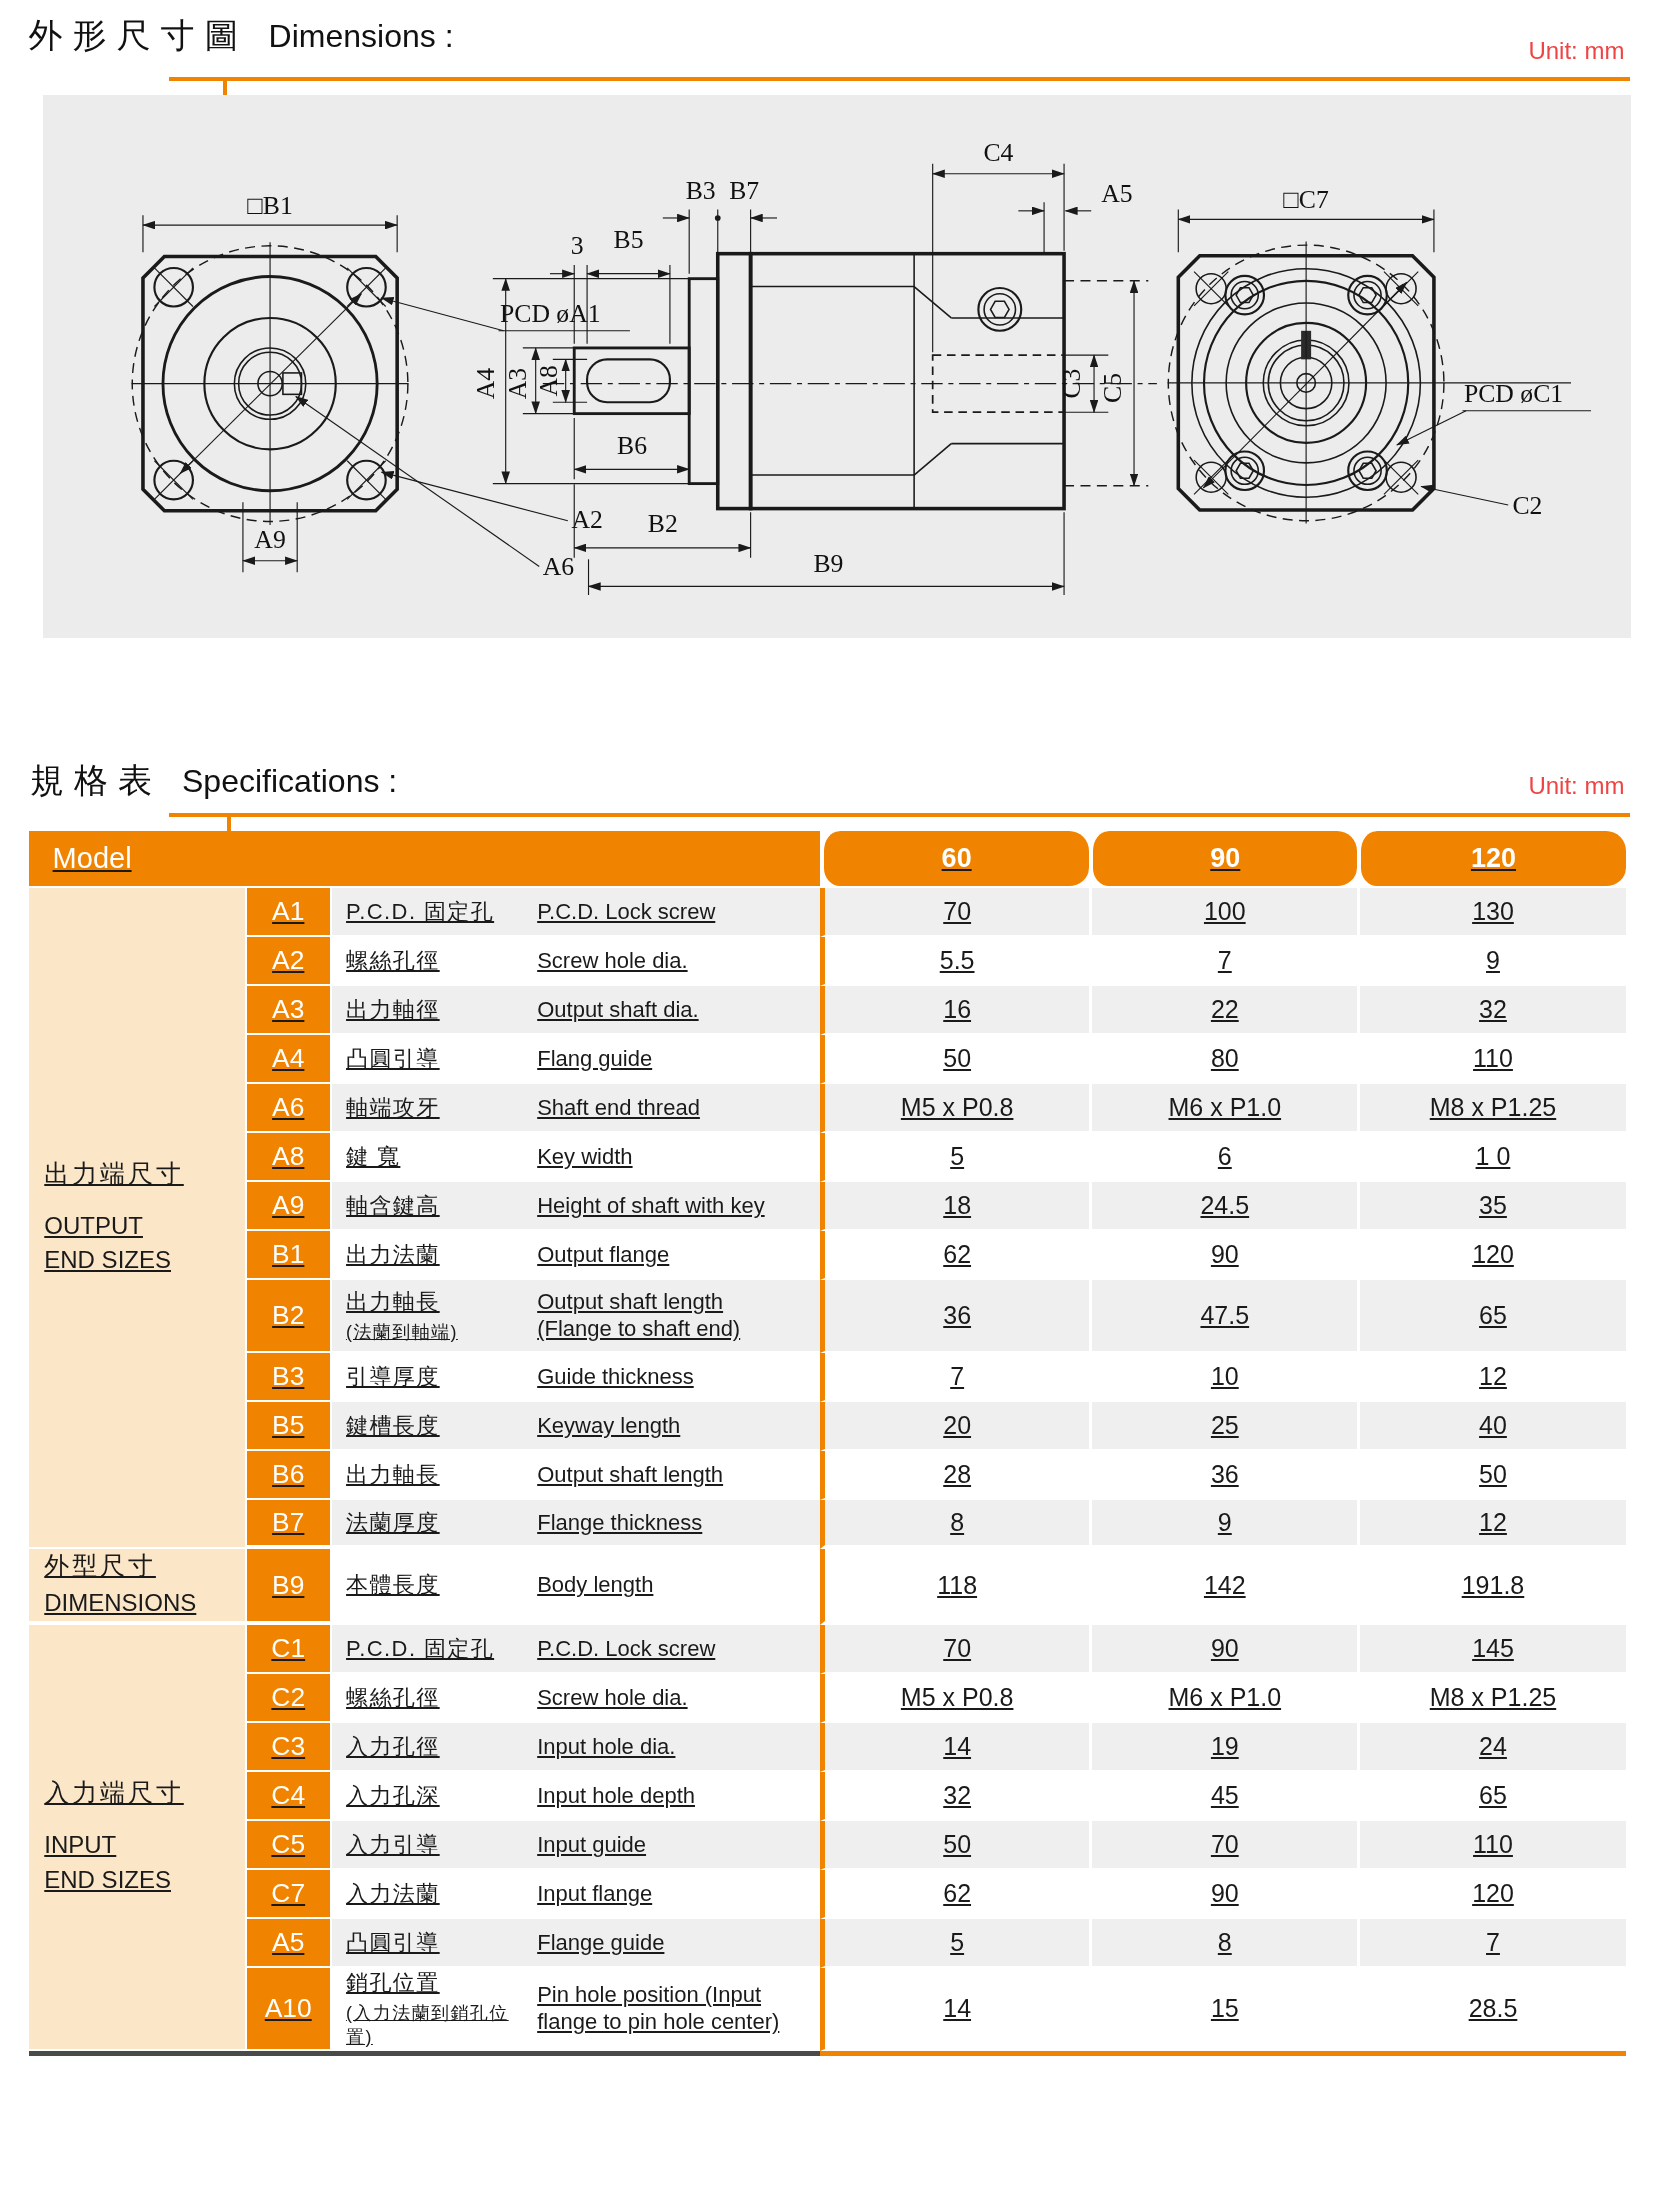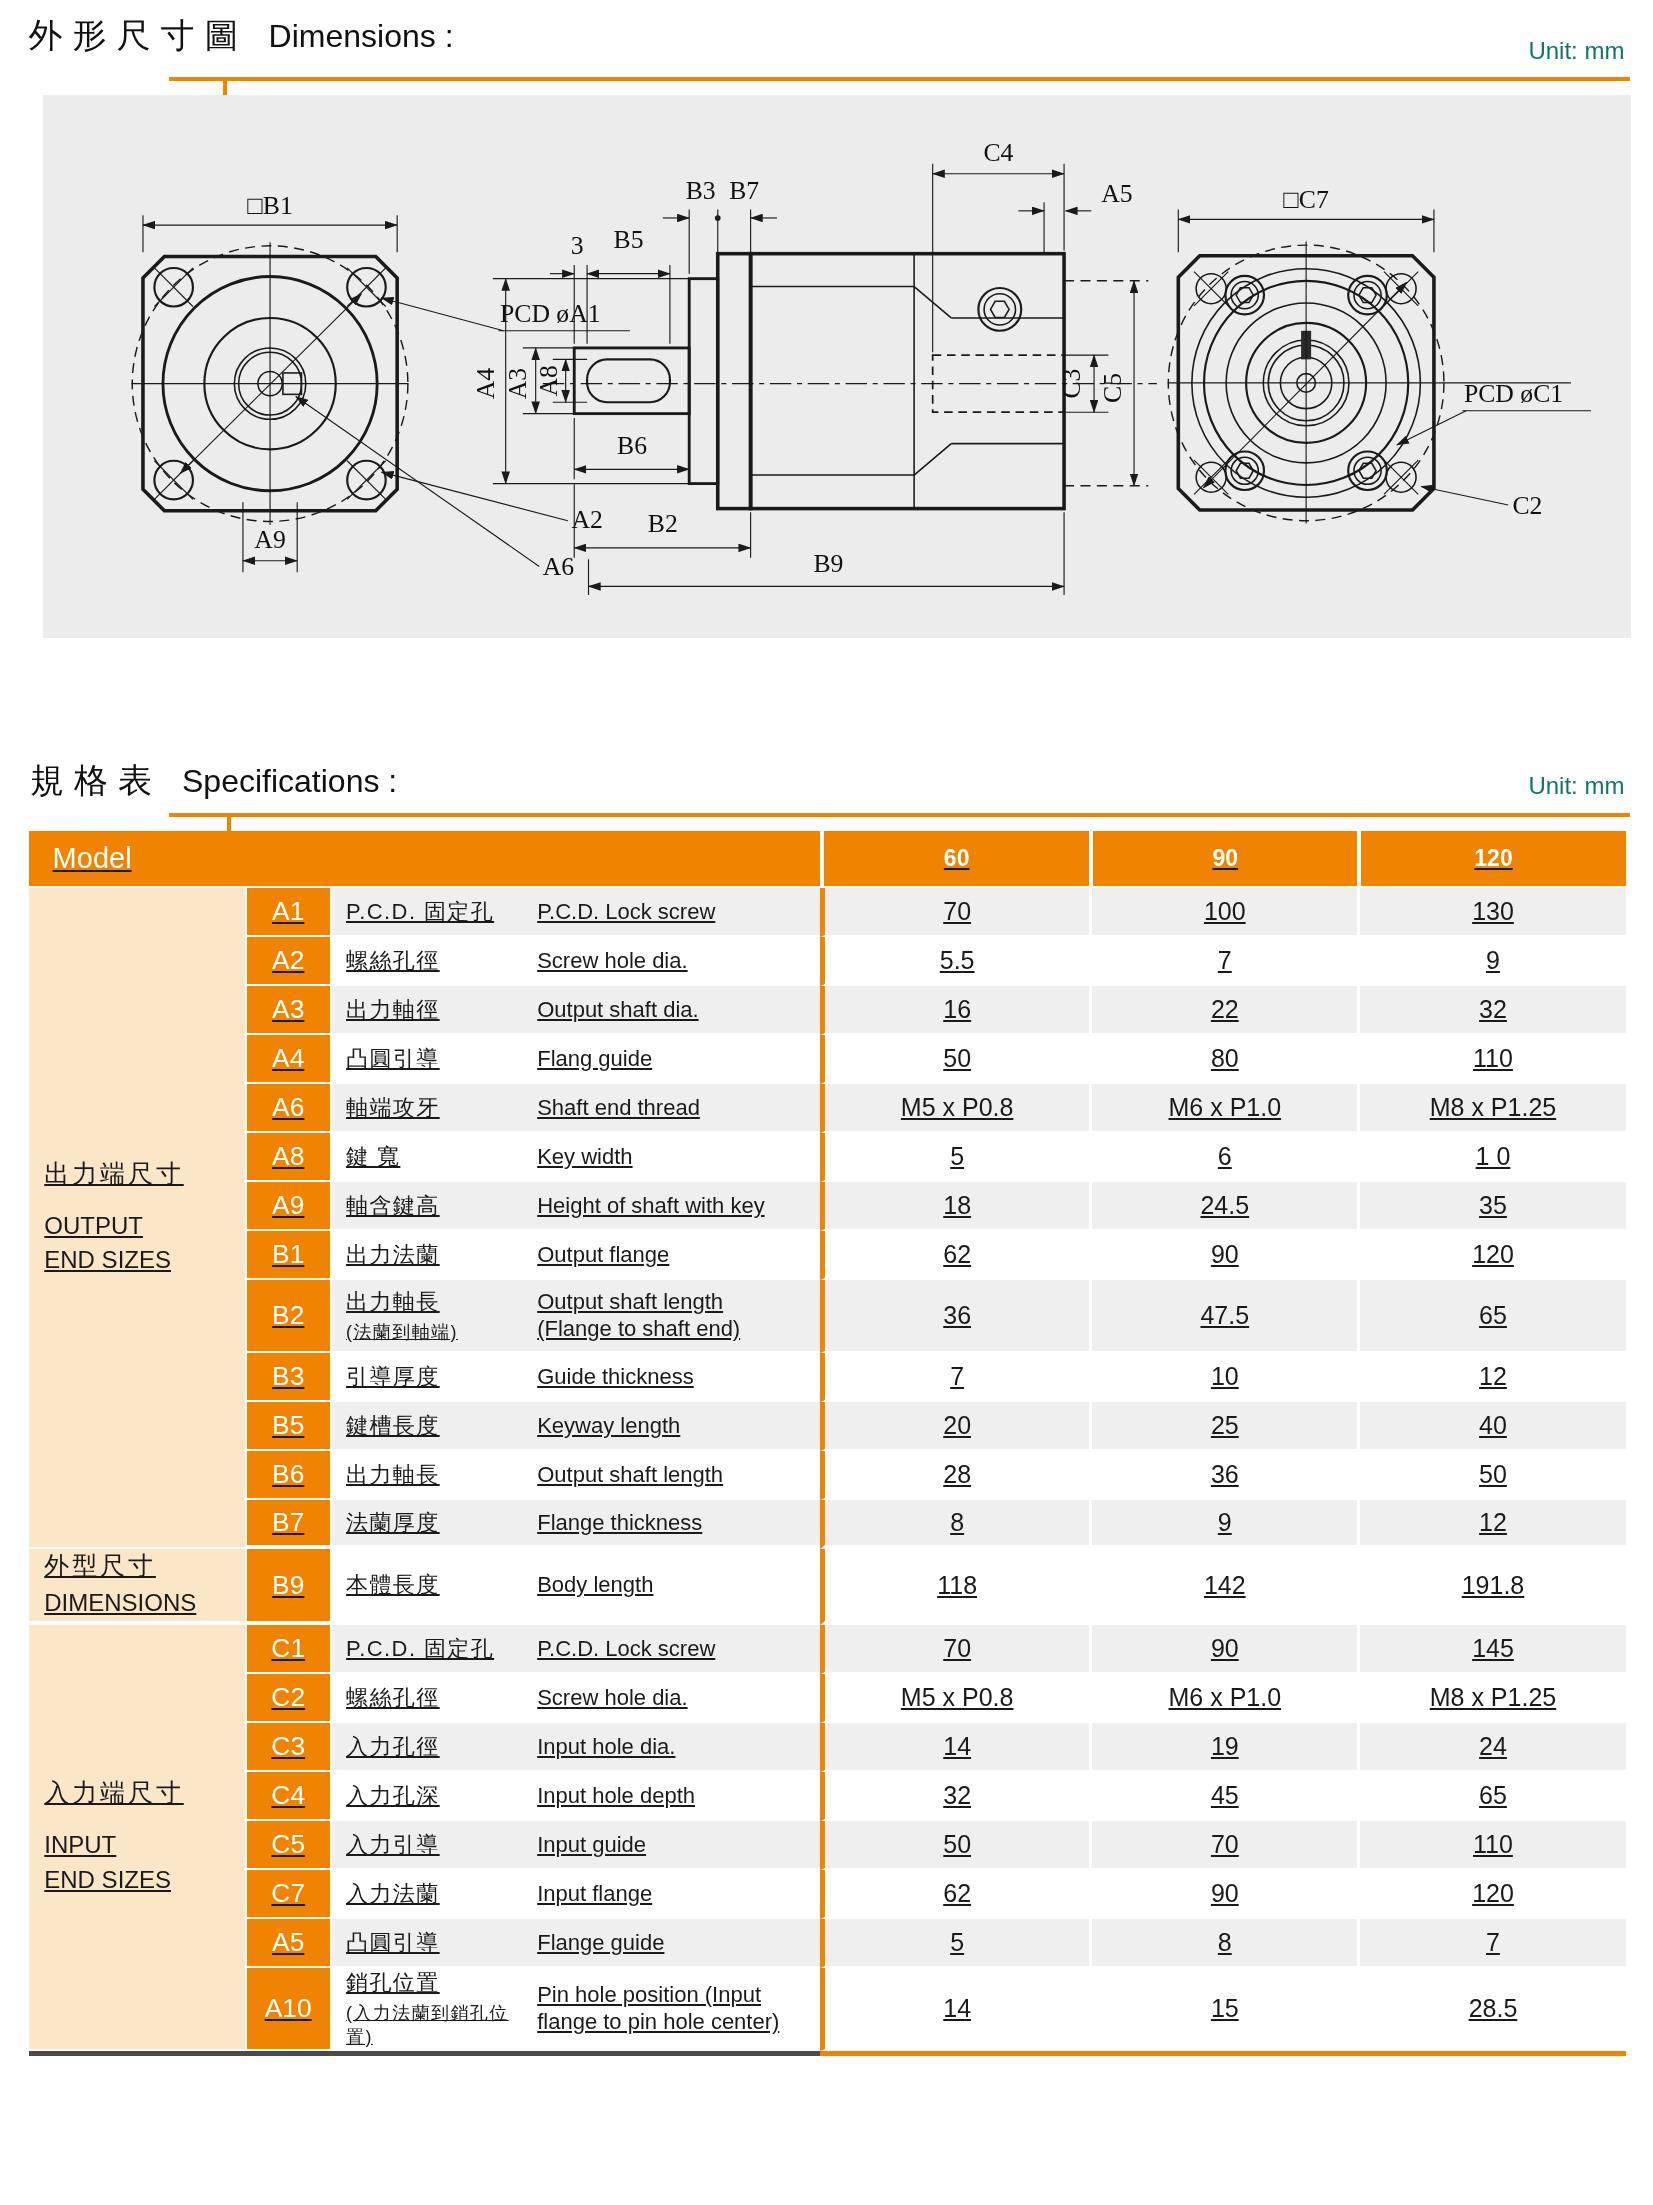--- a/index.html
+++ b/index.html
@@ -1,21 +1,21 @@
 <!DOCTYPE html>
 <html style="font-size:11.4px"><head>
 <meta charset="utf-8">
 <style>
   html,body{margin:0;padding:0;background:#fff;font-family:"Liberation Sans","DejaVu Sans",sans-serif;color:#1a1a1a;}
   #page{position:relative;width:1653px;height:2205px;overflow:hidden;background:#fff;}
   
   .sec-title{position:absolute;white-space:nowrap;}
   .sec-title .zh{font-size:34px;letter-spacing:10px;color:#111;}
   .sec-title .en{font-size:32px;margin-left:20px;color:#111;}
-  .unit{position:absolute;font-size:24px;color:#0f766e;}
+  .unit{position:absolute;font-size:24px;color:#ef4444;}
   .rule{position:absolute;height:3.6px;background:#F08300;}
   .tick{position:absolute;width:3.6px;background:#F08300;}
   
   #drawpanel{position:absolute;left:43px;top:95px;width:1588px;height:543px;background:#ECECEC;}
   svg text{font-family:"Liberation Serif","DejaVu Serif",serif;font-size:36px;fill:#111;}
   .t5{fill:none;stroke:#1a1a1a;stroke-width:5px;}
   .t4{fill:none;stroke:#1a1a1a;stroke-width:4px;}
   .t3{fill:none;stroke:#1a1a1a;stroke-width:3px;}
   .t2{fill:none;stroke:#1a1a1a;stroke-width:2.2px;}
   .c1{fill:none;stroke:#1a1a1a;stroke-width:1.6px;}
@@ -23,21 +23,21 @@
   .dash{fill:none;stroke:#1a1a1a;stroke-width:2px;stroke-dasharray:14 9;}
   .dash2{fill:none;stroke:#1a1a1a;stroke-width:2.4px;stroke-dasharray:12 8;}
   .cl{fill:none;stroke:#1a1a1a;stroke-width:1.6px;stroke-dasharray:30 8 7 8;}
   .dim{fill:none;stroke:#1a1a1a;stroke-width:1.6px;}
   
   #spectable{position:absolute;left:28.6px;top:831px;text-decoration:underline;}
   table{border-collapse:separate;border-spacing:0;table-layout:fixed;width:1597px;}
   th,td{padding:0;vertical-align:middle;box-sizing:border-box;}
   th{background:#F08300;color:#fff;height:57px;border-bottom:2.9px solid #fff;font-weight:bold;}
   th.m{text-align:left;padding-left:24px;font-size:29px;font-weight:normal;}
-  th.v{font-size:23px;text-align:center;border-left:4.3px solid #fff;}
+  th.v{font-size:27px;text-align:center;border-left:4.3px solid #fff;border-radius:20px;}
   td{border-bottom:2.1px solid #fff;}
   tr.gsep td{border-bottom:4.3px solid #fff;}
   td.group{background:#FBE6C8;padding-left:15.7px;vertical-align:middle;}
   td.group .gzh{font-size:25px;letter-spacing:2.9px;margin-bottom:18.6px;}
   td.group .gen{font-size:24px;line-height:1.45;}
   td.code{background:#F08300;color:#fff;font-size:26.4px;text-align:center;border-left:2.9px solid #fff;border-right:2.9px solid #fff;}
   td.zh{padding-left:14.3px;font-size:22px;letter-spacing:1.4px;}
   td.en{padding-left:4.3px;font-size:22px;}
   td .sub{font-size:18px;margin-top:2.9px;}
   td .l2{margin-top:1.4px;}

